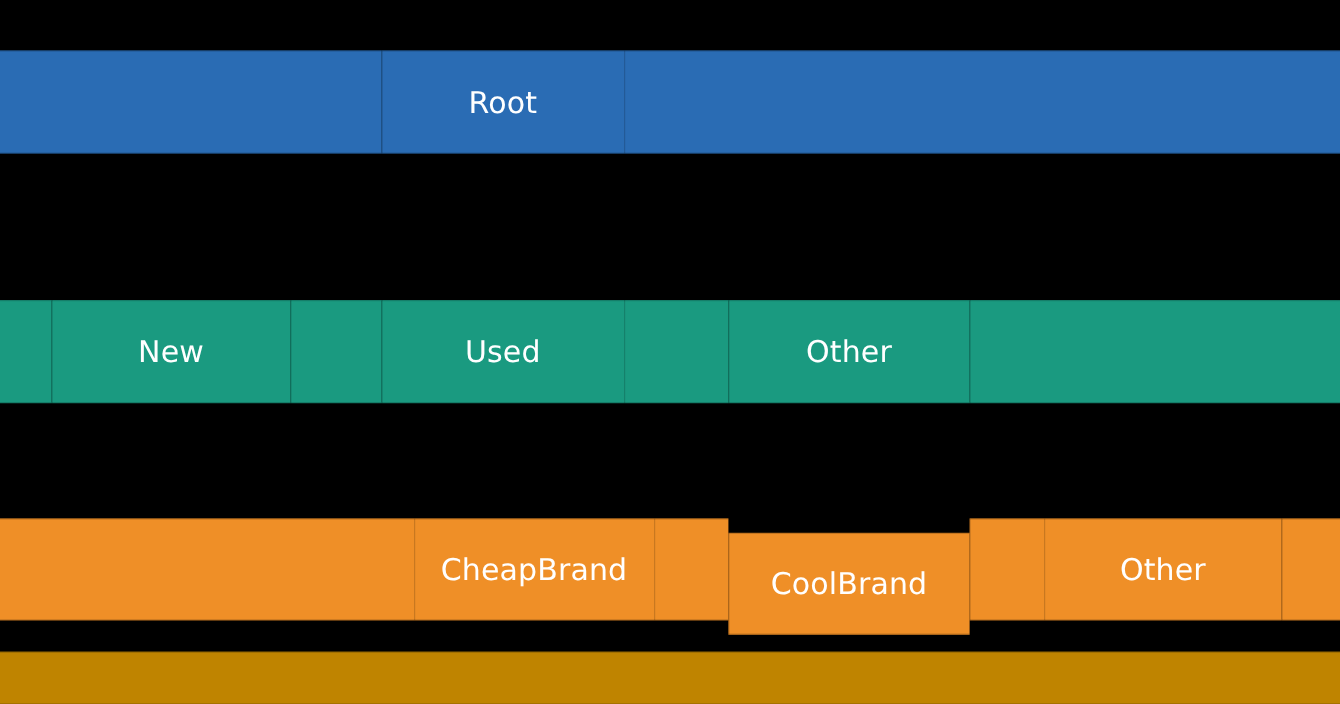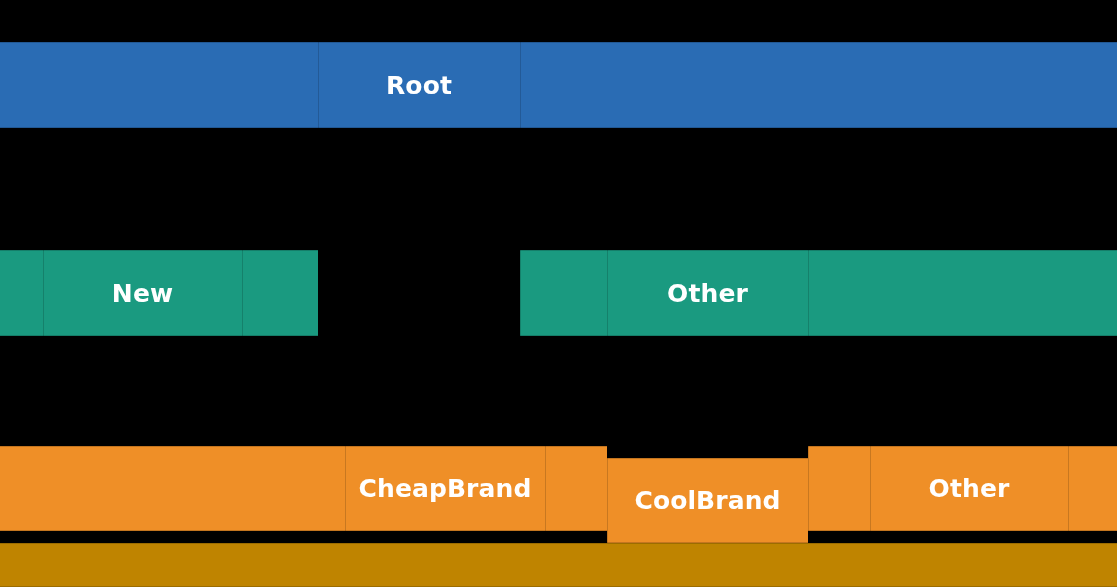--- a/index.html
+++ b/index.html
@@ -29,21 +29,21 @@
     position: absolute;
     top: 0;
     height: 100%;
     box-sizing: border-box;
     display: flex;
     align-items: center;
     justify-content: center;
     overflow: hidden;
     color: #ffffff;
     font-size: 25px;
-    font-weight: 700;
+    font-weight: 400;
     letter-spacing: 0.1px;
     line-height: 1;
     white-space: nowrap;
     user-select: none;
   }
   .node .node-label {
     display: block;
     text-align: center;
     pointer-events: none;
   }
@@ -88,31 +88,34 @@
     <div class="level-row" style="top: 250px; height: 86px;">
       <div class="node sep-top sep-bottom-edge" style="left: 0px; width: 43px; background: rgb(26, 154, 128); color: rgb(255, 255, 255);">
         <span class="node-label"></span>
       </div>
       <div class="node sep-left sep-top sep-bottom-edge" style="left: 43px; width: 199px; background: rgb(26, 154, 128); color: rgb(255, 255, 255); justify-content: center;">
         <span class="node-label">New</span>
       </div>
       <div class="node sep-left sep-top sep-bottom-edge" style="left: 242px; width: 76px; background: rgb(26, 154, 128); color: rgb(255, 255, 255);">
         <span class="node-label"></span>
       </div>
+      <div class="node sep-left sep-top sep-bottom-edge" style="left: 318px; width: 202px; background: rgb(26, 154, 128); color: rgb(255, 255, 255);">
+        <span class="node-label">Used</span>
+      </div>
       <div class="node sep-left sep-top sep-bottom-edge" style="left: 520px; width: 87px; background: rgb(26, 154, 128); color: rgb(255, 255, 255);">
         <span class="node-label"></span>
       </div>
       <div class="node sep-left sep-top sep-bottom-edge" style="left: 607px; width: 201px; background: rgb(26, 154, 128); color: rgb(255, 255, 255);">
         <span class="node-label">Other</span>
       </div>
       <div class="node sep-left sep-top sep-bottom-edge" style="left: 808px; width: 309px; background: rgb(26, 154, 128); color: rgb(255, 255, 255);">
         <span class="node-label"></span>
       </div>
     </div>
-    <div class="level-row" style="top: 446px; height: 85px;">
+    <div class="level-row" style="top: 432px; height: 85px;">
       <div class="node sep-top sep-bottom-edge" style="left: 0px; width: 345px; background: rgb(239, 143, 39); color: rgb(255, 255, 255);">
         <span class="node-label"></span>
       </div>
       <div class="node sep-left sep-top sep-bottom-edge" style="left: 345px; width: 200px; background: rgb(239, 143, 39); color: rgb(255, 255, 255);">
         <span class="node-label">CheapBrand</span>
       </div>
       <div class="node sep-left sep-top sep-bottom-edge" style="left: 545px; width: 62px; background: rgb(239, 143, 39); color: rgb(255, 255, 255);">
         <span class="node-label"></span>
       </div>
       <div class="node sep-left sep-top sep-bottom-edge" style="left: 607px; width: 201px; background: rgb(239, 143, 39); color: rgb(255, 255, 255); margin-top: 12px;">

